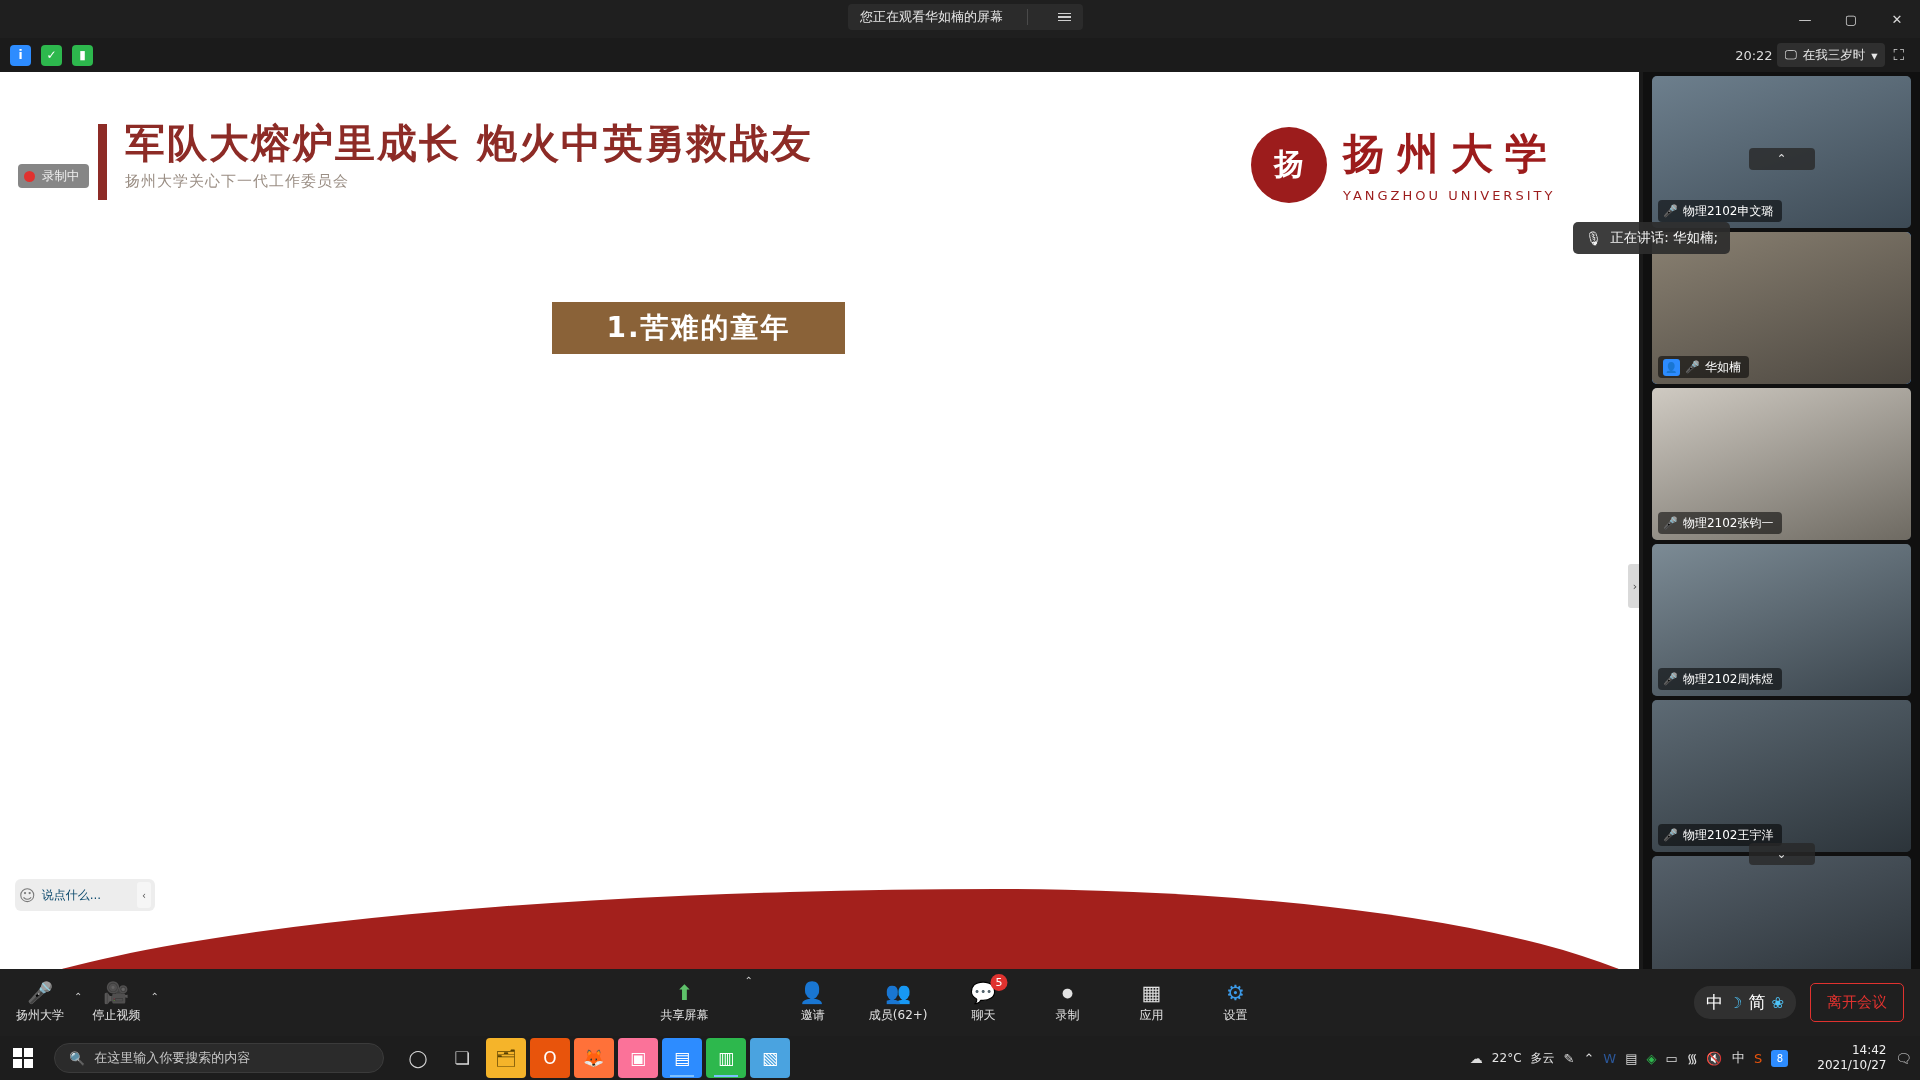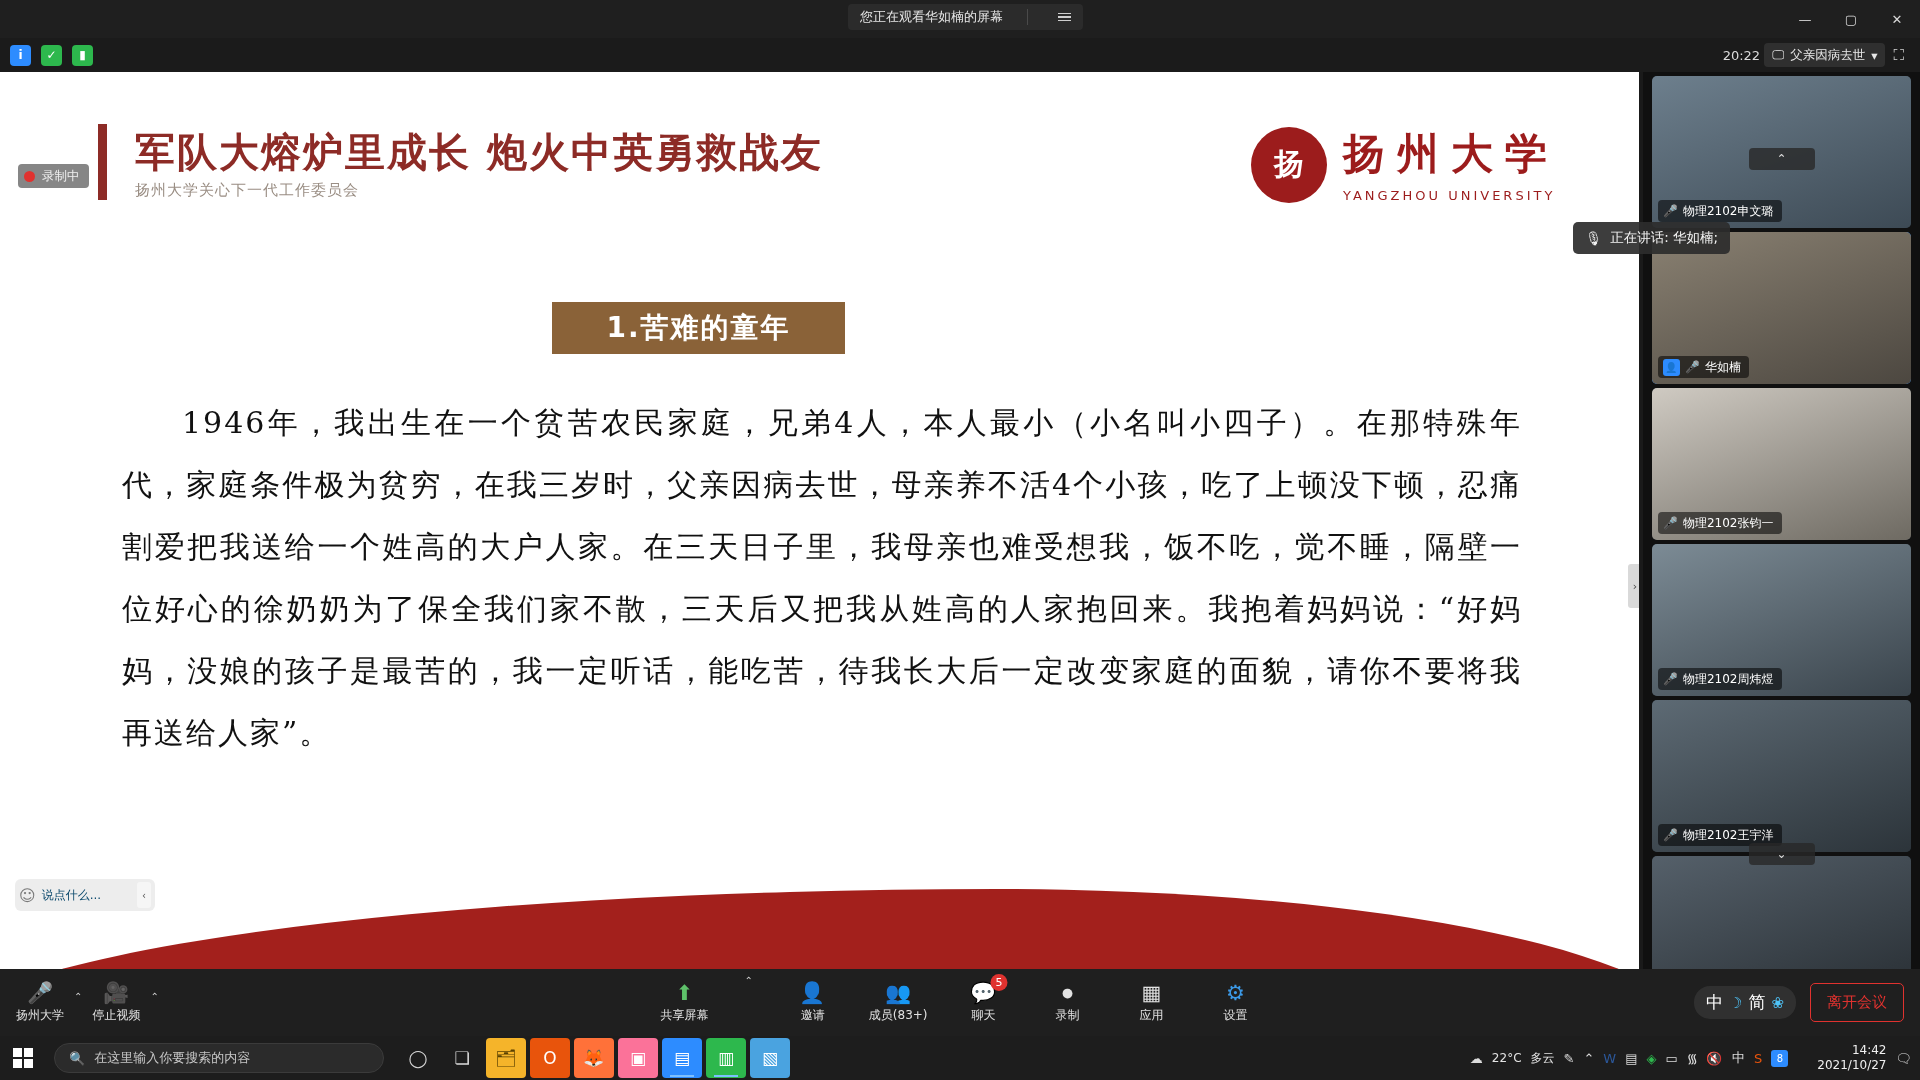--- a/index.html
+++ b/index.html
@@ -70,21 +70,21 @@
   .rec-badge {
     position: absolute; left: 18px; top: 92px;
     display: flex; align-items: center; gap: 7px;
     background: rgba(60,60,60,0.62); border-radius: 4px;
     height: 24px; padding: 0 9px 0 6px; color: #f0f0f0; font-size: 12.5px;
     z-index: 8;
   }
   .rec-dot { width: 11px; height: 11px; border-radius: 50%; background: #e0322f; }
 
   .slide-title-wrap {
-    position: absolute; left: 98px; top: 28px; display: flex; gap: 28px; align-items: flex-end;
+    position: absolute; left: 98px; top: 28px; display: flex; gap: 18px;
   }
   .title-bar-red { width: 9px; height: 76px; background: #8d2b26; margin-top: 4px; }
   .slide-title {
     font-family: "DejaVu Sans", sans-serif;
     font-size: 40px; font-weight: bold; color: #8d2b26; letter-spacing: 2px;
     line-height: 1.15;
   }
   .slide-subtitle {
     font-size: 15px; color: #9a8e84; margin-top: 6px; letter-spacing: 1px;
   }
@@ -270,21 +270,21 @@
   <div class="secondbar">
     <div class="sb-icons">
       <div class="sb-ico info">i</div>
       <div class="sb-ico shield">✓</div>
       <div class="sb-ico net">▮</div>
     </div>
     <div class="sb-right">
       <span>20:22</span>
       <div class="view-btn">
         <span>🖵</span>
-        <span>父亲因病去世</span>
+        <span>在我三岁时</span>
         <span>▾</span>
       </div>
       <span class="fs-ico">⛶</span>
     </div>
   </div>
 
   <div class="stage">
 
     <div class="slide">
       <div class="slide-title-wrap">
@@ -298,21 +298,20 @@
       <div class="logo-wrap">
         <div class="logo-seal">扬</div>
         <div>
           <div class="logo-cn">扬州大学</div>
           <div class="logo-en">YANGZHOU UNIVERSITY</div>
         </div>
       </div>
 
       <div class="section-chip">1.苦难的童年</div>
 
-      <div class="body-text">1946年，我出生在一个贫苦农民家庭，兄弟4人，本人最小（小名叫小四子）。在那特殊年代，家庭条件极为贫穷，在我三岁时，父亲因病去世，母亲养不活4个小孩，吃了上顿没下顿，忍痛割爱把我送给一个姓高的大户人家。在三天日子里，我母亲也难受想我，饭不吃，觉不睡，隔壁一位好心的徐奶奶为了保全我们家不散，三天后又把我从姓高的人家抱回来。我抱着妈妈说：“好妈妈，没娘的孩子是最苦的，我一定听话，能吃苦，待我长大后一定改变家庭的面貌，请你不要将我再送给人家”。</div>
 
       <div class="slide-wave">
         <div class="wave3"></div>
         <div class="wave2"></div>
         <div class="wave1"></div>
       </div>
     </div>
 
     <div class="rec-badge">
       <span class="rec-dot"></span>
@@ -403,21 +402,21 @@
         <span class="tb-ico share-green">⬆</span>
         <span>共享屏幕</span>
       </div>
       <span class="chev" style="margin-top:0">⌃</span>
       <div class="tb-item">
         <span class="tb-ico">👤</span>
         <span>邀请</span>
       </div>
       <div class="tb-item">
         <span class="tb-ico">👥</span>
-        <span>成员(83+)</span>
+        <span>成员(62+)</span>
       </div>
       <div class="tb-item">
         <span class="tb-ico">💬</span>
         <span class="badge">5</span>
         <span>聊天</span>
       </div>
       <div class="tb-item">
         <span class="tb-ico">⏺</span>
         <span>录制</span>
       </div>

